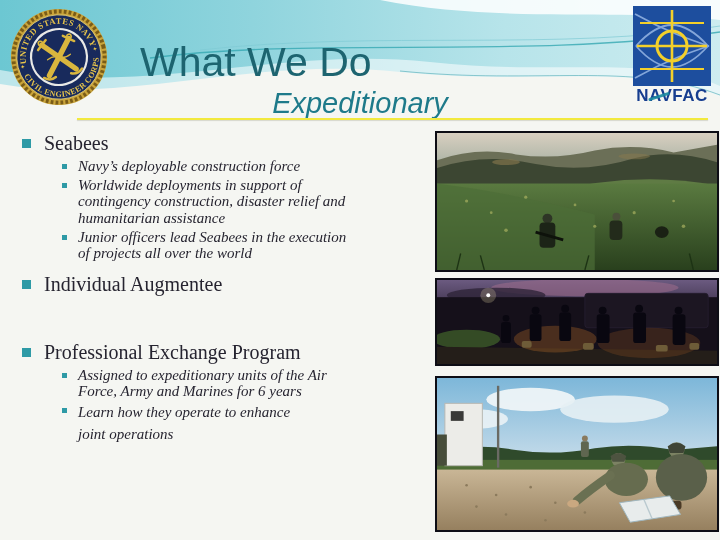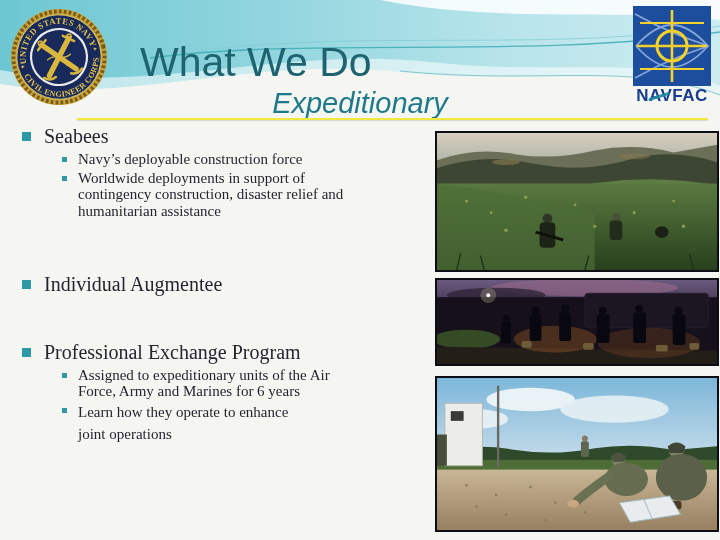--- a/index.html
+++ b/index.html
@@ -31,25 +31,25 @@
     margin-top:1px; text-align:center; font-family:"Liberation Sans", sans-serif;
     font-weight:bold; font-size:17px; color:#163d8f; letter-spacing:.5px;
     position:relative; line-height:1.1;
   }
   .nav-label .swoosh {
     position:absolute; left:18px; top:8px; width:22px; height:3px;
     background:#1b8a9e; transform:rotate(-18deg); border-radius:2px; opacity:.9;
   }
   
   .section { position:absolute; left:20px; width:414px; }
-  #sec1 { top:124px; } #sec2 { top:272px; } #sec3 { top:340px; }
+  #sec1 { top:131px; } #sec2 { top:272px; } #sec3 { top:340px; }
   .sec-head { display:flex; align-items:flex-start; margin-bottom:3px; }
   .sq { width:9px; height:9px; background:#2e9aa6; margin:8px 13px 0 2px; flex:none; }
   .sec-title { font-size:20px; color:#262430; line-height:1.2; }
-  .sub { display:flex; margin-left:42px; margin-bottom:3px; }
+  .sub { display:flex; margin-left:42px; margin-bottom:3px;font-style:italic; }
   .sq2 { width:5px; height:5px; background:#2e9aa6; margin:6px 11px 0 0; flex:none; }
   .sub .txt { font-size:15px; line-height:1.08; color:#262430; white-space:pre-line; }
   .sub.loose .txt { line-height:1.45; }
   
   .photo {
     position:absolute; left:435px; width:284px; box-sizing:border-box;
     border:2px solid #0d0d15; background:#222;
   }
   #photo1 { top:131px; height:141px; }
   #photo2 { top:278px; height:88px; }
@@ -148,20 +148,25 @@
     <div class="sub">
       <span class="sq2"></span>
       <span class="txt">Navy’s deployable construction force</span>
     </div>
     <div class="sub">
       <span class="sq2"></span>
       <span class="txt">Worldwide deployments in support of
 contingency construction, disaster relief and
 humanitarian assistance</span>
     </div>
+    <div class="sub">
+      <span class="sq2"></span>
+      <span class="txt">Junior officers lead Seabees in the execution
+of projects all over the world</span>
+    </div>
   </div>
 
   <div class="section" id="sec2">
     <div class="sec-head">
       <span class="sq"></span>
       <span class="sec-title">Individual Augmentee</span>
     </div>
   </div>
 
   <div class="section" id="sec3">

